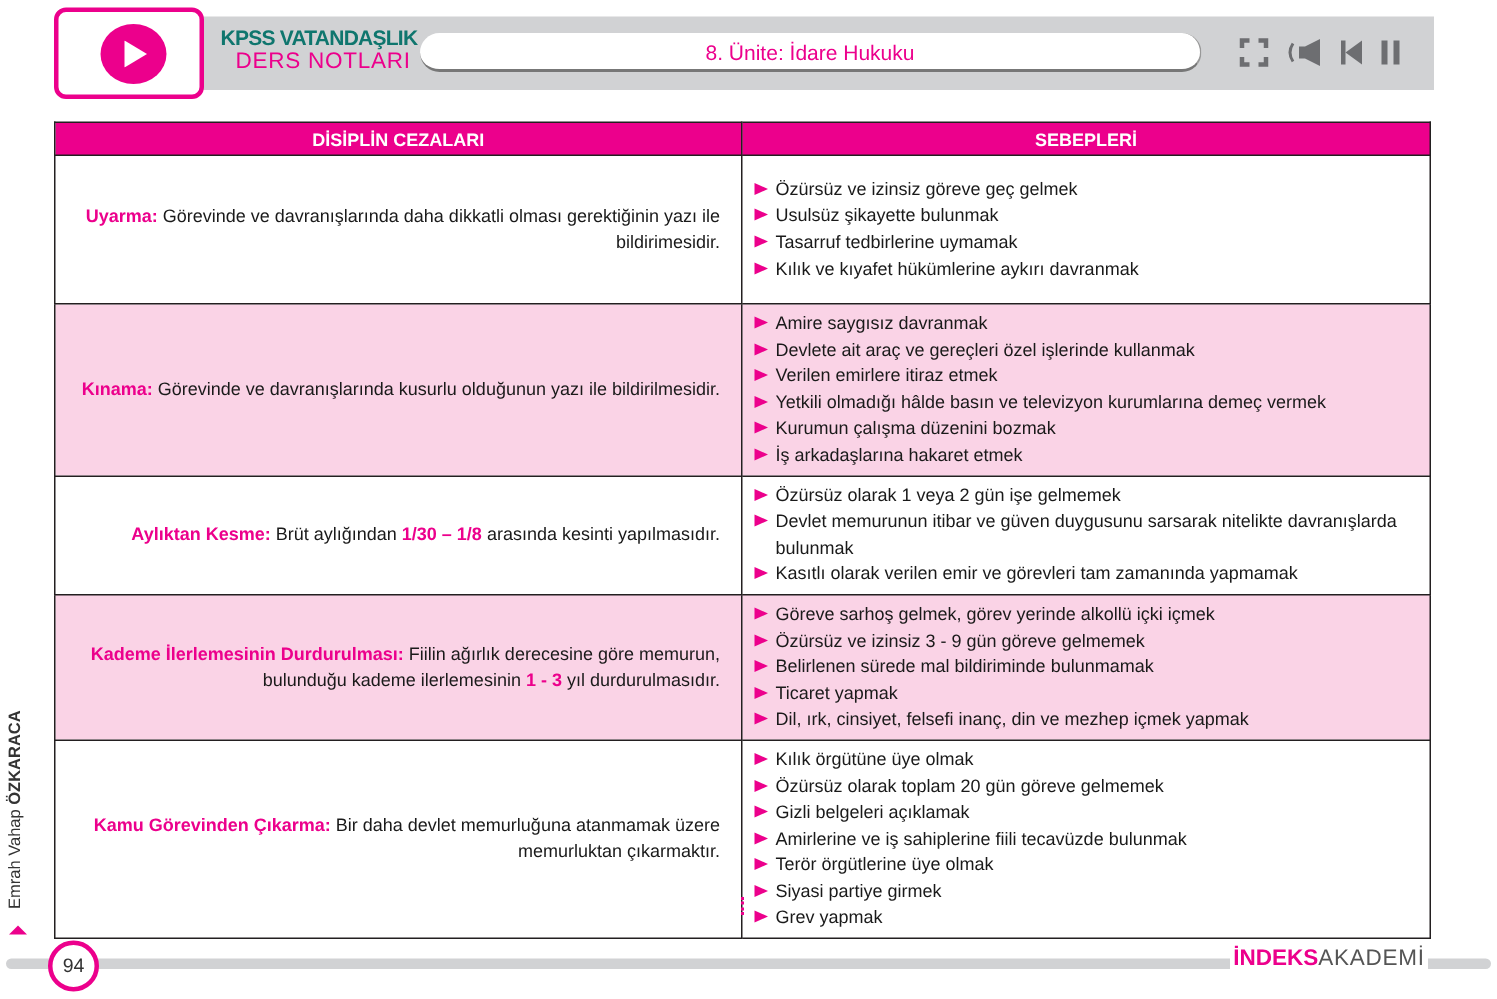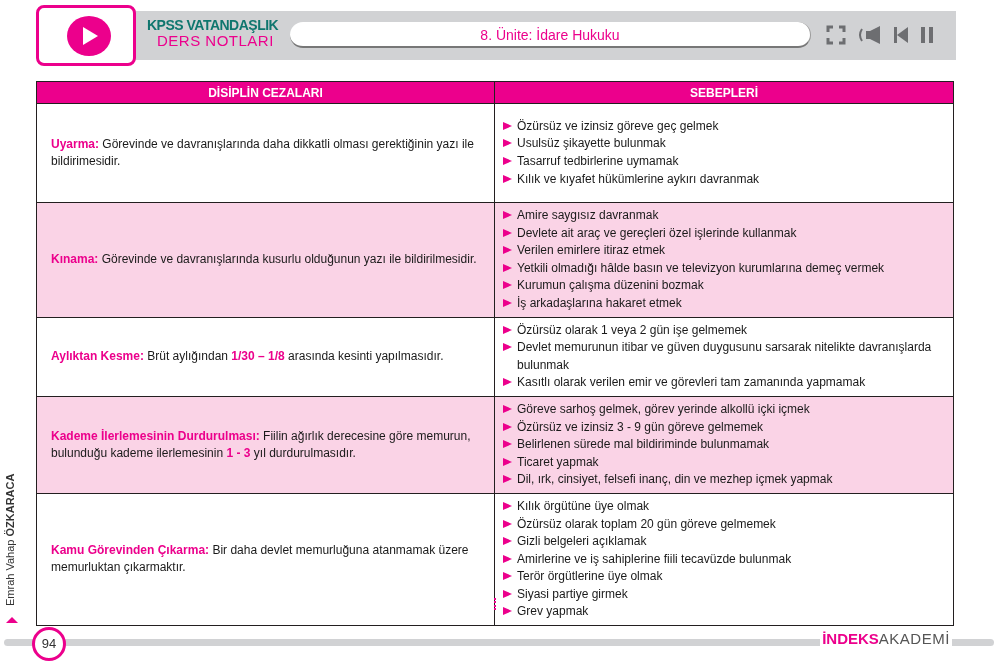--- a/index.html
+++ b/index.html
@@ -7,29 +7,29 @@
   body { position: relative; font-family: "Liberation Sans", sans-serif; color: #1a1a1a; }
 
   
   .hdr-bar { position: absolute; left: 130px; top: 11px; width: 826px; height: 49px; background: #d1d2d4; }
   .play-box { position: absolute; left: 36px; top: 5px; width: 100px; height: 61px; border: 3px solid #ec008c; border-radius: 8px; background: #fff; }
   .play-circle { position: absolute; left: 28px; top: 8px; width: 44px; height: 40px; border-radius: 50%; background: #ec008c; }
   .play-circle svg { position: absolute; left: 15px; top: 11px; }
   .brand { position: absolute; left: 147px; top: 18px; line-height: 1; }
   .brand .t1 { font-size: 14px; font-weight: bold; color: #0f766e; letter-spacing: -0.5px; display: block; text-align: center; }
   .brand .t2 { font-size: 15px; color: #ec008c; display: block; margin-top: 1px; padding-left: 10px; letter-spacing: 0.5px; }
-  .title-pill { position: absolute; left: 290px; top: 22px; width: 521px; height: 26px; background: #fff; border-radius: 13px; border-bottom: 2px solid #777; border-right: 1px solid #999; text-align: center; font-size: 14px; line-height: 26px; color: #ec008c; }
+  .title-pill { position: absolute; left: 280px; top: 22px; width: 521px; height: 26px; background: #fff; border-radius: 13px; border-bottom: 2px solid #777; border-right: 1px solid #999; text-align: center; font-size: 14px; line-height: 26px; color: #ec008c; }
   .ctrls { position: absolute; left: 826px; top: 24px; height: 22px; display: flex; align-items: center; gap: 12px; }
   .ctrls svg { display: block; }
 
   
   .tbl { position: absolute; left: 36px; top: 81px; width: 918px; border-collapse: collapse; font-size: 12px; }
   .tbl th { background: #ec008c; color: #fff; font-weight: bold; font-size: 12px; height: 22px; border: 1px solid #231f20; }
   .tbl td { border: 1px solid #231f20; vertical-align: middle; }
-  .tbl td.left { width: 458px; text-align: left; padding: 0 14px; line-height: 17px; }
+  .tbl td.left { width: 458px; text-align: right; padding: 0 14px; line-height: 17px; }
   .tbl td.right { padding: 4px 10px 4px 8px; border-left: 1px dotted #ec008c; line-height: 17.6px; margin-top: 27px; }
   .tbl tr.pink td { background: #fad3e6; }
   .lbl { color: #ec008c; font-weight: bold; }
   .hl { color: #ec008c; font-weight: bold; }
   ul.reasons { list-style: none; }
   ul.reasons li { position: relative; padding-left: 14px; }
   ul.reasons li .arrow { position: absolute; left: 0; top: 4px; width: 0; height: 0; border-left: 9px solid #ec008c; border-top: 4.5px solid transparent; border-bottom: 4.5px solid transparent; }
   .dot-tail { position: absolute; left: 494px; top: 598px; height: 12px; border-left: 2px dotted #ec008c; }
 
   

